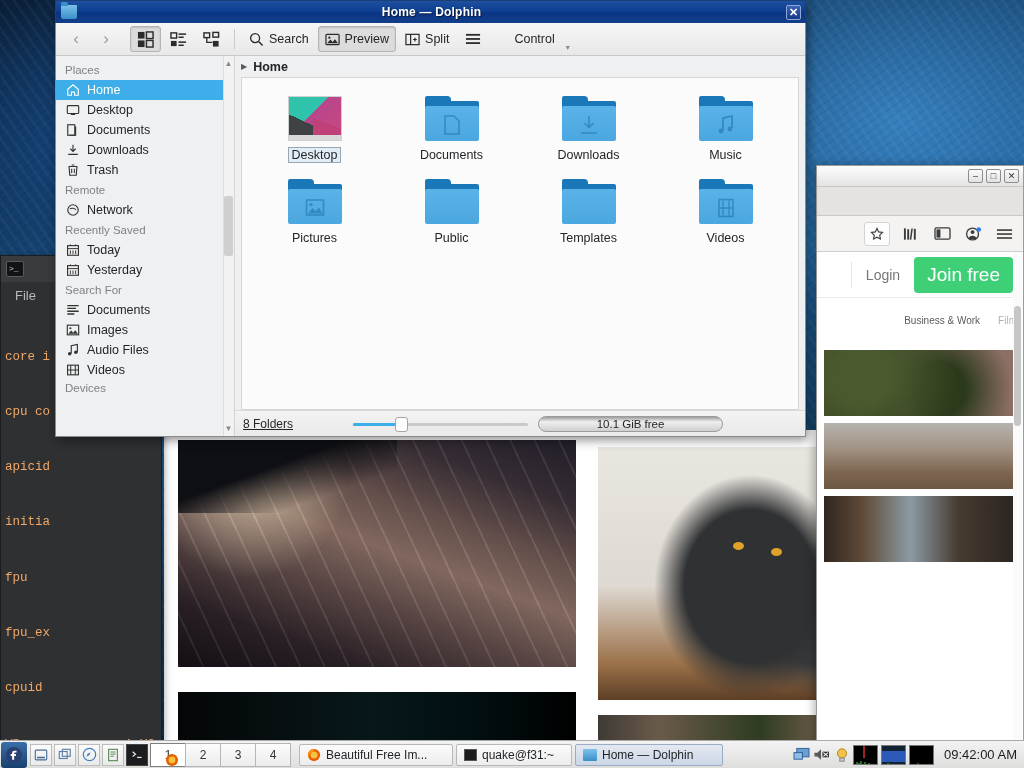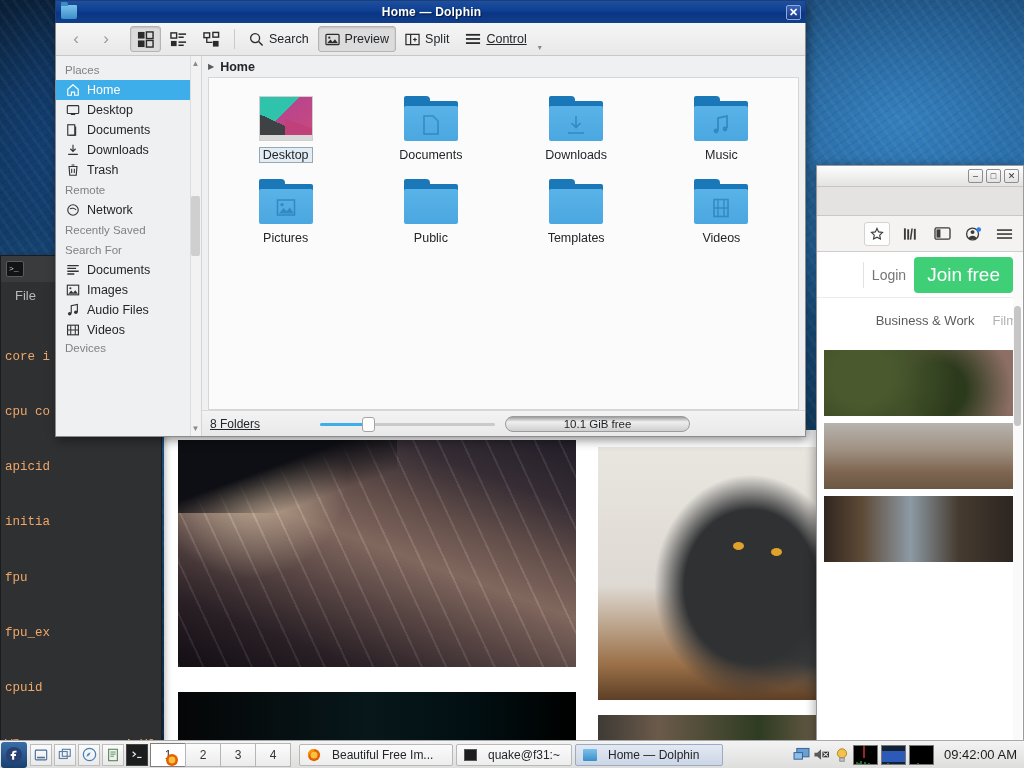--- a/index.html
+++ b/index.html
@@ -67,21 +67,21 @@
   .tbtn { height:26px; min-width:26px; display:flex; align-items:center; justify-content:center;
           gap:5px; padding:0 6px; border:1px solid transparent; border-radius:3px;
           color:#232629; font-size:12.5px; cursor:pointer; background:transparent; }
   .tbtn.pressed { background:#dcdcdc; border-color:#b4b4b4; box-shadow:inset 0 1px 2px rgba(0,0,0,.14); }
   .tbtn.nav { color:#9a9a9a; font-size:17px; width:28px; padding:0; }
   .tsep { width:1px; height:20px; background:#c9c9c9; margin:0 5px; }
   .arrow-dn { font-size:8px; color:#8a8a8a; align-self:flex-end; margin:0 0 3px 2px; }
 
   .dmain { flex:1; display:flex; min-height:0; }
 
-  .places { width:146px; background:#eff0f1; border-right:1px solid #d4d4d4;
+  .places { width:179px; background:#eff0f1; border-right:1px solid #d4d4d4;
             position:relative; overflow:hidden; padding:4px 0 0 0; }
   .pl-head { font-size:11.5px; color:#7f8284; padding:4px 0 4px 9px; }
   .pl-item { display:flex; align-items:center; gap:7px; height:20px;
              padding:0 0 0 10px; color:#232629; font-size:12.5px; cursor:pointer; }
   .pl-item.sel { background:#3daee9; color:#fff; }
   .pl-ico { width:14px; height:14px; flex:none; display:block; }
   .pl-scroll { position:absolute; right:0; top:0; bottom:0; width:11px;
                background:#f2f2f2; border-left:1px solid #dcdcdc; }
   .pl-thumb { position:absolute; right:1px; top:140px; width:9px; height:60px;
               background:#cfcfcf; border-radius:2px; }
@@ -149,27 +149,27 @@
            background:linear-gradient(180deg,#fbfbfb,#e2e2e2);
            font-size:9px; line-height:12px; text-align:center; color:#333; cursor:pointer; }
   .ff-tabs { height:29px; background:#e4e3e2; border-bottom:1px solid #c9c8c7; }
   .ff-nav { height:36px; display:flex; align-items:center; justify-content:flex-end;
             gap:11px; padding-right:9px; background:#f4f3f2; border-bottom:1px solid #cfcecd; }
   .ff-star { width:26px; height:24px; border:1px solid #d4d3d2; border-radius:3px;
              background:#fdfdfd; display:flex; align-items:center; justify-content:center; cursor:pointer; }
   .ff-ic { width:20px; height:20px; display:flex; align-items:center; justify-content:center; cursor:pointer; }
   .ff-content { flex:1; background:#fff; overflow:hidden; position:relative; }
   .pg-head { height:46px; display:flex; align-items:center; justify-content:flex-end;
-             gap:8px; padding-right:10px; border-bottom:1px solid #ececec; }
+             gap:14px; padding-right:10px; border-bottom:1px solid #ececec; }
   .pg-div { width:1px; height:26px; background:#e2e2e2; }
   .pg-login { font-size:14px; color:#767676; cursor:pointer; }
   .pg-join { background:#3ecf77; color:#fff; font-size:19px; padding:7px 13px;
              border-radius:4px; cursor:pointer; }
   .pg-cats { height:45px; display:flex; align-items:center; justify-content:flex-end;
-             gap:18px; padding-right:6px; font-size:13px; }
+             gap:18px; padding-right:6px; font-size:10px; }
   .cat-a { color:#5b5b5b; cursor:pointer; }
   .cat-b { color:#b2b2b2; cursor:pointer; }
   .ff-img { margin:7px 7px 0 7px; height:66px; }
   .img-forest { background:
       radial-gradient(circle at 20% 40%, #4a5a2e 0 18%, rgba(0,0,0,0) 60%),
       radial-gradient(circle at 60% 60%, #2c3a1c 0 22%, rgba(0,0,0,0) 60%),
       radial-gradient(circle at 85% 30%, #8e6f66 0 25%, rgba(0,0,0,0) 65%),
       linear-gradient(120deg,#3b4524,#232a15 45%,#6d5248); }
   .img-sand { background:linear-gradient(180deg,#b6b3ae 0%,#a09182 40%,#7d6550 75%,#6b5743 100%); }
   .img-city { background:
@@ -234,21 +234,21 @@
   .tb-launch { width:22px; height:22px; margin:0 1px; border:1px solid #bdbdbd;
                background:linear-gradient(180deg,#fbfbfb,#eaeaea);
                display:flex; align-items:center; justify-content:center; cursor:pointer; }
   .pager { display:flex; margin:0 2px; }
   .pg-cell { width:36px; height:24px; border:1px solid #b6b6b6; margin-left:-1px;
              background:linear-gradient(180deg,#fcfcfc,#ececec);
              font-size:12px; color:#333; display:flex; align-items:center; justify-content:center;
              position:relative; cursor:pointer; }
   .pg-cell.active { background:#fff; border-color:#7f7f7f; }
   .win-btns { display:flex; gap:3px; margin-left:6px; flex:1; }
-  .win-btn { height:22px; display:flex; align-items:center; gap:11px; padding:0 7px;
+  .win-btn { height:22px; display:flex; align-items:center; gap:5px; padding:0 7px;
              border:1px solid #b8b8b8; border-radius:2px;
              background:linear-gradient(180deg,#fbfbfb,#ededed);
              font-size:12px; color:#232629; cursor:pointer; max-width:160px;
              white-space:nowrap; overflow:hidden; }
   .win-btn.active { background:linear-gradient(180deg,#e3e9f2,#ccd6e6); border-color:#9babc4; }
   .tray { display:flex; align-items:center; gap:3px; padding:0 5px; }
   .tray-ico { width:17px; height:17px; display:flex; align-items:center; justify-content:center; cursor:pointer; }
   .mon { width:25px; height:20px; background:#000; border:1px solid #777; position:relative; overflow:hidden; }
   .clock { font-size:13px; color:#1c1c1c; padding:0 7px 0 5px; white-space:nowrap; }
 </style>
@@ -426,21 +426,21 @@
           <path d="M10.6 6v4M8.6 8h4" stroke="#2b2b2b" stroke-width="1.3"></path>
         </svg>
         <span>Split</span>
       </div>
       <div class="tbtn">
         <svg width="16" height="14" viewBox="0 0 17 14">
           <rect x="1" y="1.6" width="15" height="1.9" fill="#2b2b2b"></rect>
           <rect x="1" y="6" width="15" height="1.9" fill="#2b2b2b"></rect>
           <rect x="1" y="10.4" width="15" height="1.9" fill="#2b2b2b"></rect>
         </svg>
-        <span style="text-decoration:underline; text-decoration-skip-ink:none;"><span>Control</span></span>
+        <span style="text-decoration-skip-ink:none;margin-left:28px;"><span>Control</span></span>
       </div>
       <div class="arrow-dn">▾</div>
     </div>
 
     <div class="dmain">
 
       <div class="places">
         <div class="pl-head">Places</div>
         <div class="pl-item sel">
           <svg class="pl-ico" viewBox="0 0 16 16">
@@ -479,20 +479,34 @@
         <div class="pl-head">Remote</div>
         <div class="pl-item">
           <svg class="pl-ico" viewBox="0 0 16 16">
               <circle cx="8" cy="8" r="6" fill="none" stroke="#333" stroke-width="1.3"></circle>
               <path d="M4.5 6.5c2-1 5.5-.6 7 1.5" fill="none" stroke="#333" stroke-width="1.2"></path>
             </svg>
           <span>Network</span>
         </div>
 
         <div class="pl-head">Recently Saved</div>
+        <div class="pl-item">
+          <svg class="pl-ico" viewBox="0 0 16 16">
+              <rect x="1.8" y="3" width="12.4" height="11" fill="none" stroke="#333" stroke-width="1.3"></rect>
+              <path d="M1.8 6.4h12.4M5 3V1.6M11 3V1.6M5 8.5v4M8 8.5v4M11 8.5v4" stroke="#333" stroke-width="1.1" fill="none"></path>
+            </svg>
+          <span>Today</span>
+        </div>
+        <div class="pl-item">
+          <svg class="pl-ico" viewBox="0 0 16 16">
+              <rect x="1.8" y="3" width="12.4" height="11" fill="none" stroke="#333" stroke-width="1.3"></rect>
+              <path d="M1.8 6.4h12.4M5 3V1.6M11 3V1.6M5 8.5v4M8 8.5v4M11 8.5v4" stroke="#333" stroke-width="1.1" fill="none"></path>
+            </svg>
+          <span>Yesterday</span>
+        </div>
 
         <div class="pl-head">Search For</div>
         <div class="pl-item">
           <svg class="pl-ico" viewBox="0 0 16 16">
               <path d="M1.5 3h13M1.5 6.2h10M1.5 9.4h13M1.5 12.6h8" stroke="#333" stroke-width="1.5" fill="none"></path>
             </svg>
           <span>Documents</span>
         </div>
         <div class="pl-item">
           <svg class="pl-ico" viewBox="0 0 16 16">

